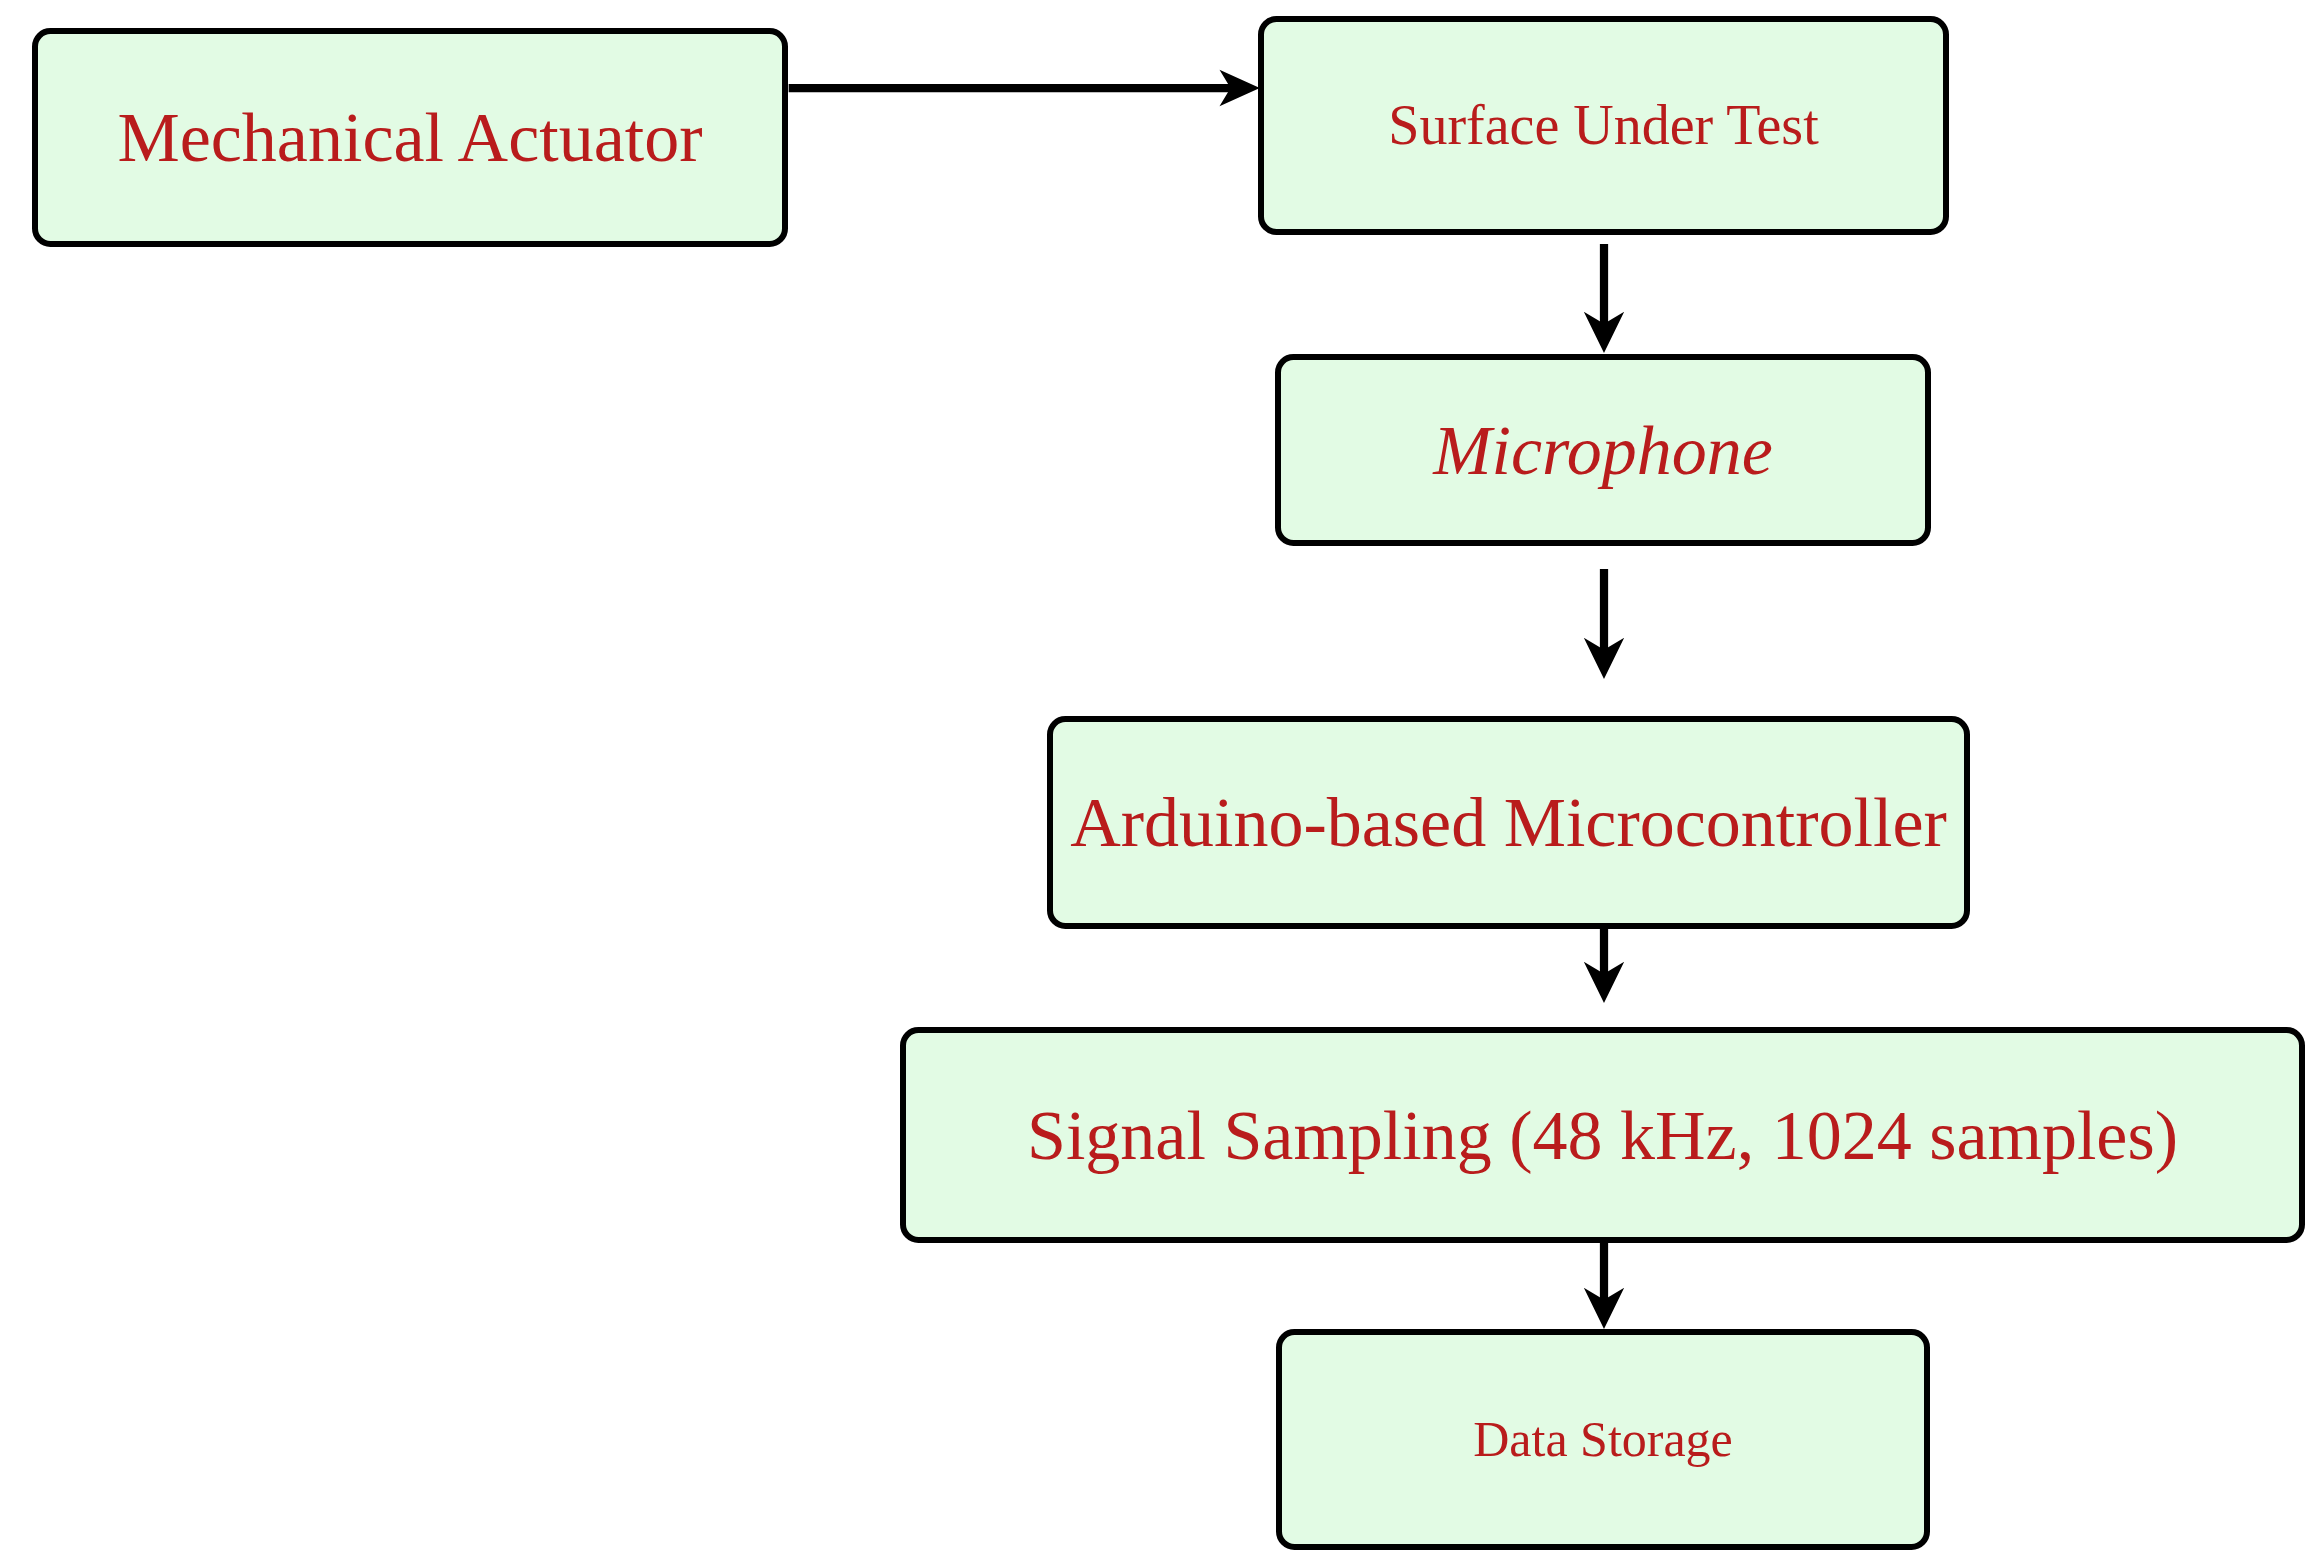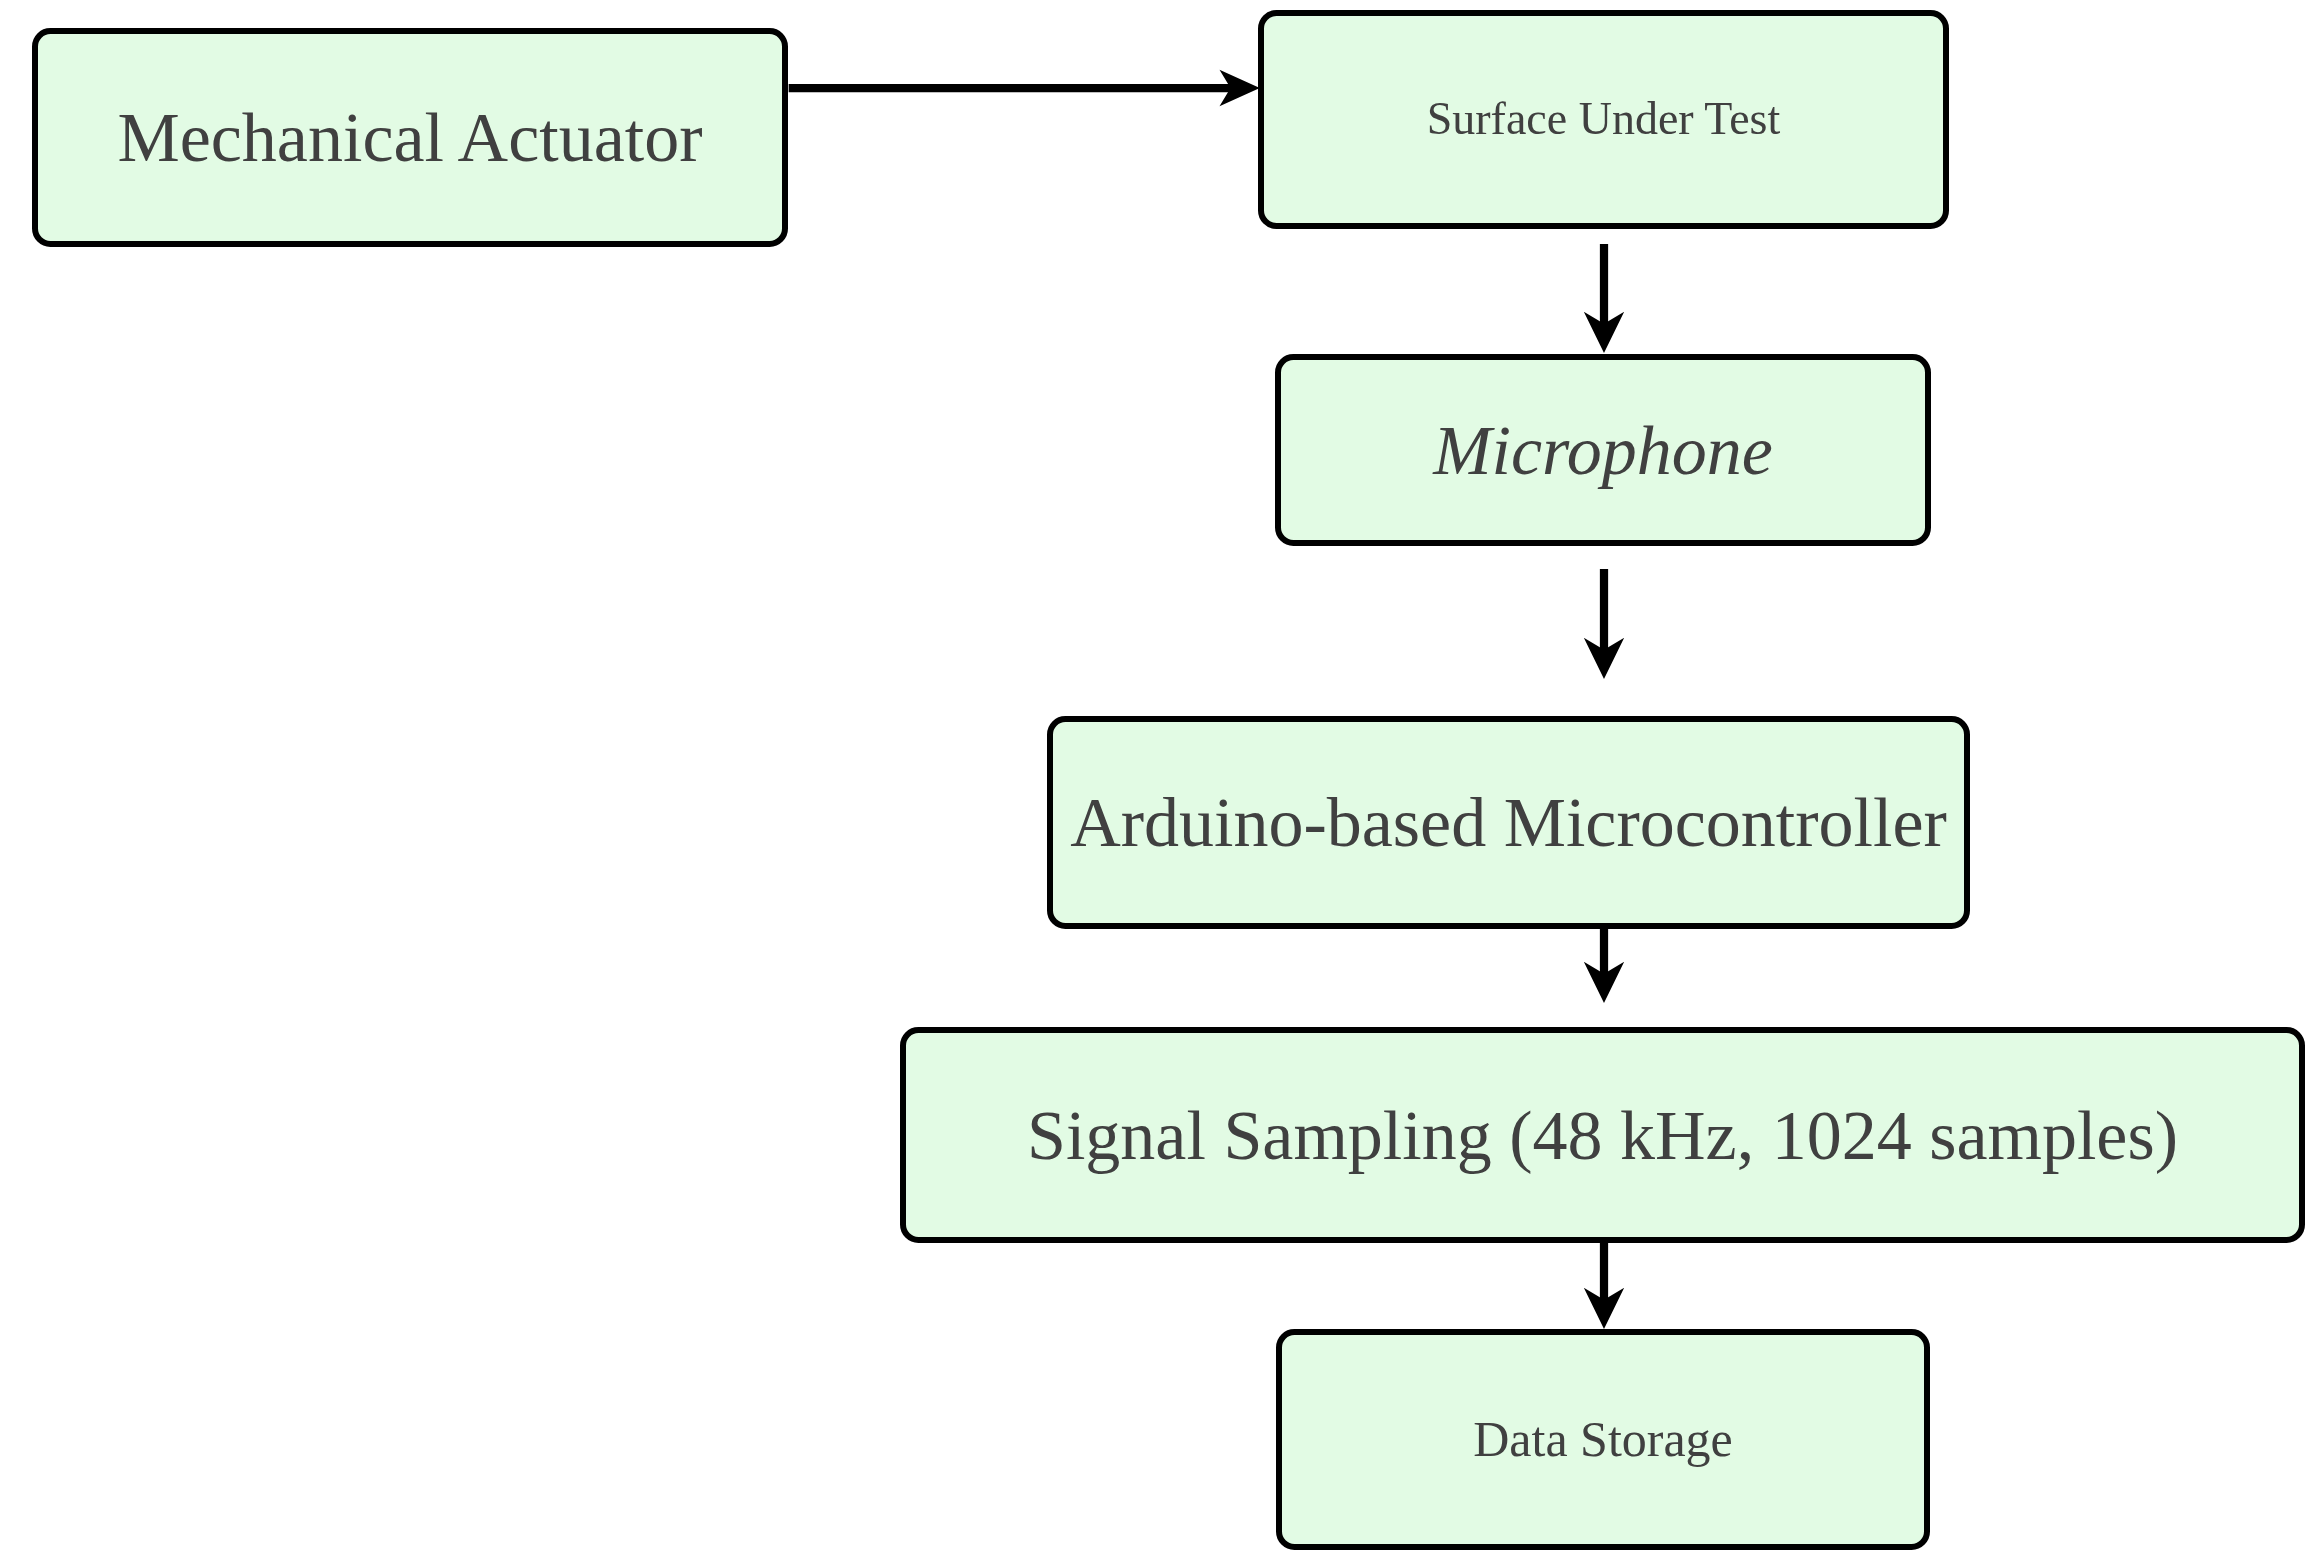--- a/index.html
+++ b/index.html
@@ -20,32 +20,32 @@
   }
   .node {
     position: absolute;
     box-sizing: border-box;
     background: #e2fbe4;
     border: 6.4px solid #000000;
     border-radius: 18.4px;
     display: flex;
     align-items: center;
     justify-content: center;
-    color: #404040;
+    color: #b91c1c;
     line-height: 1.1;
     text-align: center;
     white-space: nowrap;
   }
   .node-label {
     display: block;
     padding: 0 13px;
   }
   
   #node-actuator   { left: 32px;   top: 27.5px;   width: 756px;  height: 219px; font-size: 70px; }
-  #node-surface    { left: 1258px; top: 10px;   width: 691px;  height: 219px; font-size: 46px; }
+  #node-surface    { left: 1258px; top: 16px;   width: 691px;  height: 219px; font-size: 56px; }
   #node-microphone { left: 1275px; top: 354px;  width: 656px;  height: 192px; font-size: 70px; font-style: italic; }
   #node-mcu        { left: 1047px; top: 716px;  width: 923px; height: 213px; font-size: 70px; }
   #node-sampling   { left: 900px;  top: 1027px; width: 1405px; height: 216px; font-size: 70px; }
   #node-storage    { left: 1276px; top: 1329px; width: 654px;  height: 221px; font-size: 50px; }
 
   .edge {
     position: absolute;
     overflow: visible;
   }
   .edge svg { display: block; overflow: visible; }

